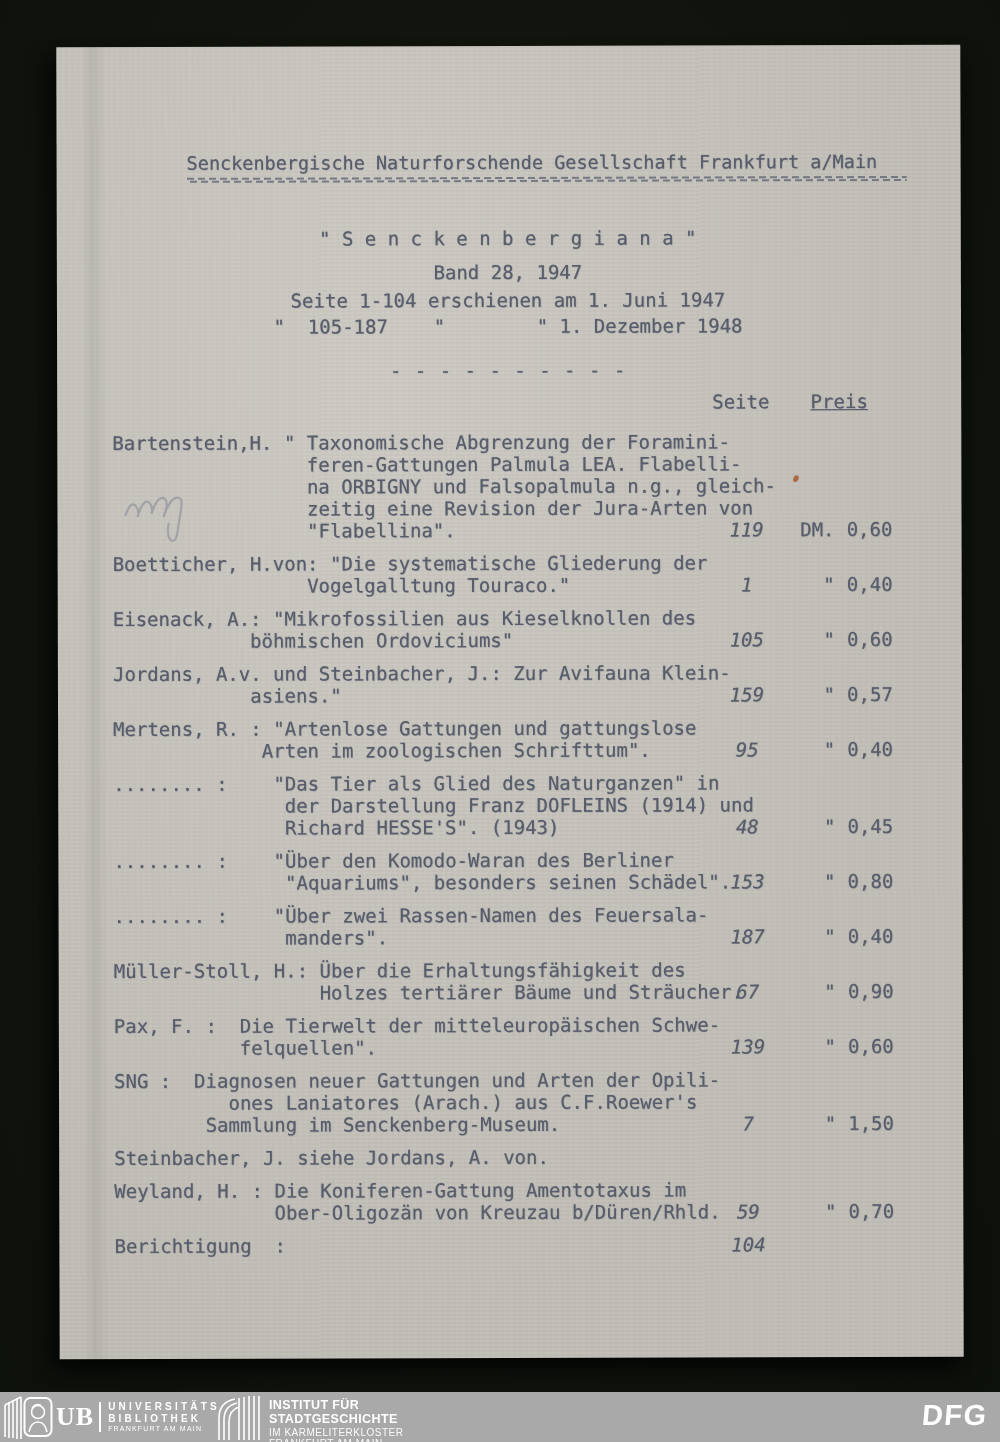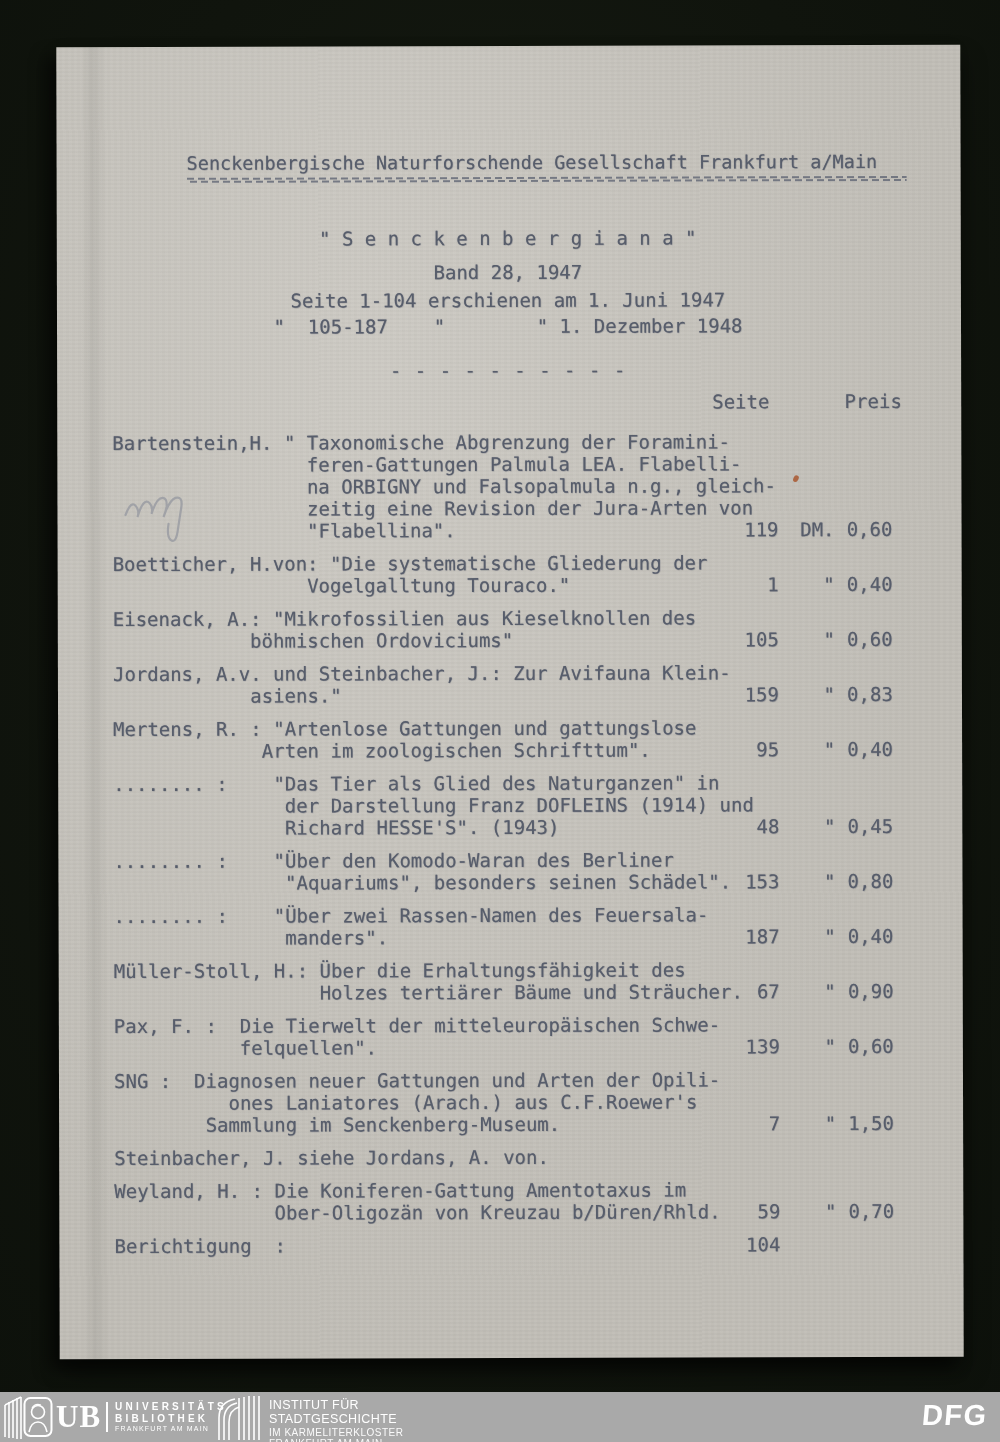--- a/index.html
+++ b/index.html
@@ -48,57 +48,57 @@
 
   .centered { text-align: center; white-space: pre; }
   .journal-title { margin-top: 45px; }
   .volume-line  { margin-top: 12px; }
   .issue-line-1 { margin-top: 6px; }
   .issue-line-2 { margin-top: 4px; }
   .mid-divider  { margin-top: 22px; letter-spacing: 1px; }
 
   .col-header { position: relative; margin-top: 10px; height: 22px; }
   .col-header .seite { position: absolute; left: 600px; width: 64px; text-align: left; }
-  .col-header .preis { position: absolute; left: 698px; width: 126px; text-align: center; }
+  .col-header .preis { position: absolute; left: 664px; width: 126px; text-align: center; text-decoration: underline; }
 
   .entries { margin-top: 18px; }
   .entry { position: relative; width: 792px; margin-bottom: 11px; }
   .entry pre { margin: 0; font: inherit; white-space: pre; }
   .entry .cols { position: absolute; right: 0; bottom: 0; display: flex; }
-  .entry .pg  { width: 64px; text-align: right; }
+  .entry .pg  { width: 64px; text-align: center; font-style: italic; }
   .entry .cur { width: 56px; text-align: right; }
   .entry .pr  { width: 70px; text-align: center; }
 
   .pencil-mark { position: absolute; left: 64px; top: 430px; opacity: 0.8; }
   .ink-speck {
     position: absolute; left: 736px; top: 430px; width: 5px; height: 7px;
     border-radius: 50% 40% 60% 50%; background: #a8572f; opacity: 0.85;
     transform: rotate(24deg);
   }
 
   
   .footer {
     position: absolute; left: 0; bottom: 0; width: 1000px; height: 50px;
     background: #a9a9a9;
     color: #fff;
     font-family: "Liberation Sans", sans-serif;
   }
   .ub-group { position: absolute; left: 3px; top: 3px; height: 44px; display: flex; align-items: center; }
   .ub-abbr {
     font-family: "Liberation Serif", serif; font-weight: bold;
-    font-size: 31px; line-height: 44px; margin: 0 5px 0 3px; letter-spacing: 1px;
+    font-size: 26px; line-height: 44px; margin: 0 5px 0 3px; letter-spacing: 1px;
   }
   .ub-sep { width: 2px; height: 30px; background: #fff; margin-right: 7px; }
   .ub-textblock { display: flex; flex-direction: column; justify-content: center; line-height: 1.12; }
   .ub-l12 { font-size: 10px; letter-spacing: 3.2px; font-weight: bold; }
   .ub-l3  { font-size: 7px; letter-spacing: 1.2px; margin-top: 1px; }
 
   .isg-group { position: absolute; left: 214px; top: 2px; height: 46px; display: flex; }
   .isg-textblock { margin-left: 9px; padding-top: 5px; line-height: 1.1; }
-  .isg-bold  { font-size: 12.5px; font-weight: normal; letter-spacing: 0.4px; }
+  .isg-bold  { font-size: 12.5px; font-weight: bold; letter-spacing: 0.4px; }
   .isg-small { font-size: 10px; letter-spacing: 0.5px; opacity: 0.95; }
 
   .footer-library {
     position: absolute; left: 458px; top: 0; height: 50px;
     display: flex; align-items: center; font-size: 16.5px; letter-spacing: 0.2px;
   }
   .dfg-logo {
     position: absolute; right: 12px; top: 7px;
     font-size: 29px; font-weight: bold; letter-spacing: 1.5px;
     transform: skewX(-5deg);
@@ -154,21 +154,21 @@
             <span class="cur">"</span>
             <span class="pr">0,60</span>
           </span>
         </div>
         <div class="entry">
           <pre>Jordans, A.v. und Steinbacher, J.: Zur Avifauna Klein-
             asiens."</pre>
           <span class="cols">
             <span class="pg">159</span>
             <span class="cur">"</span>
-            <span class="pr">0,83</span>
+            <span class="pr">0,57</span>
           </span>
         </div>
         <div class="entry">
           <pre>Mertens, R. : "Artenlose Gattungen und gattungslose
              Arten im zoologischen Schrifttum".</pre>
           <span class="cols">
             <span class="pg">95</span>
             <span class="cur">"</span>
             <span class="pr">0,40</span>
           </span>

